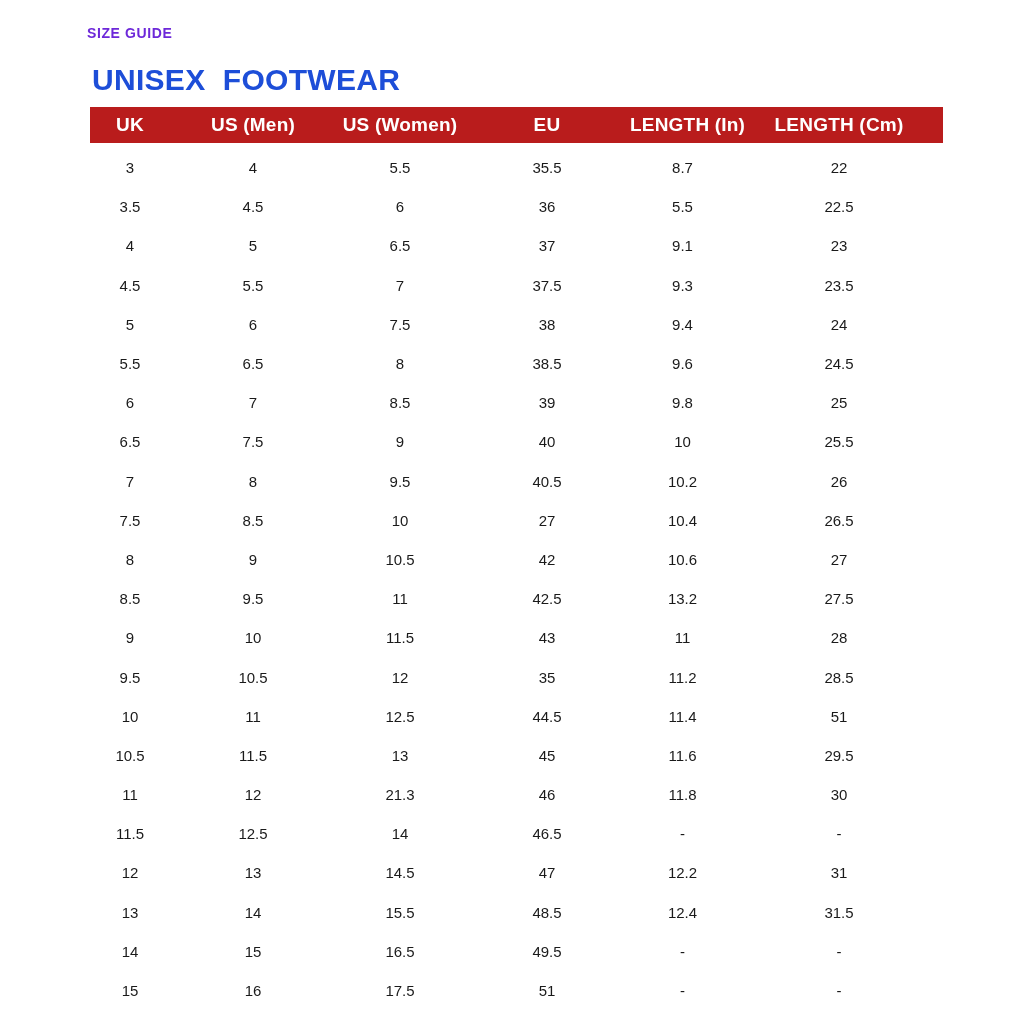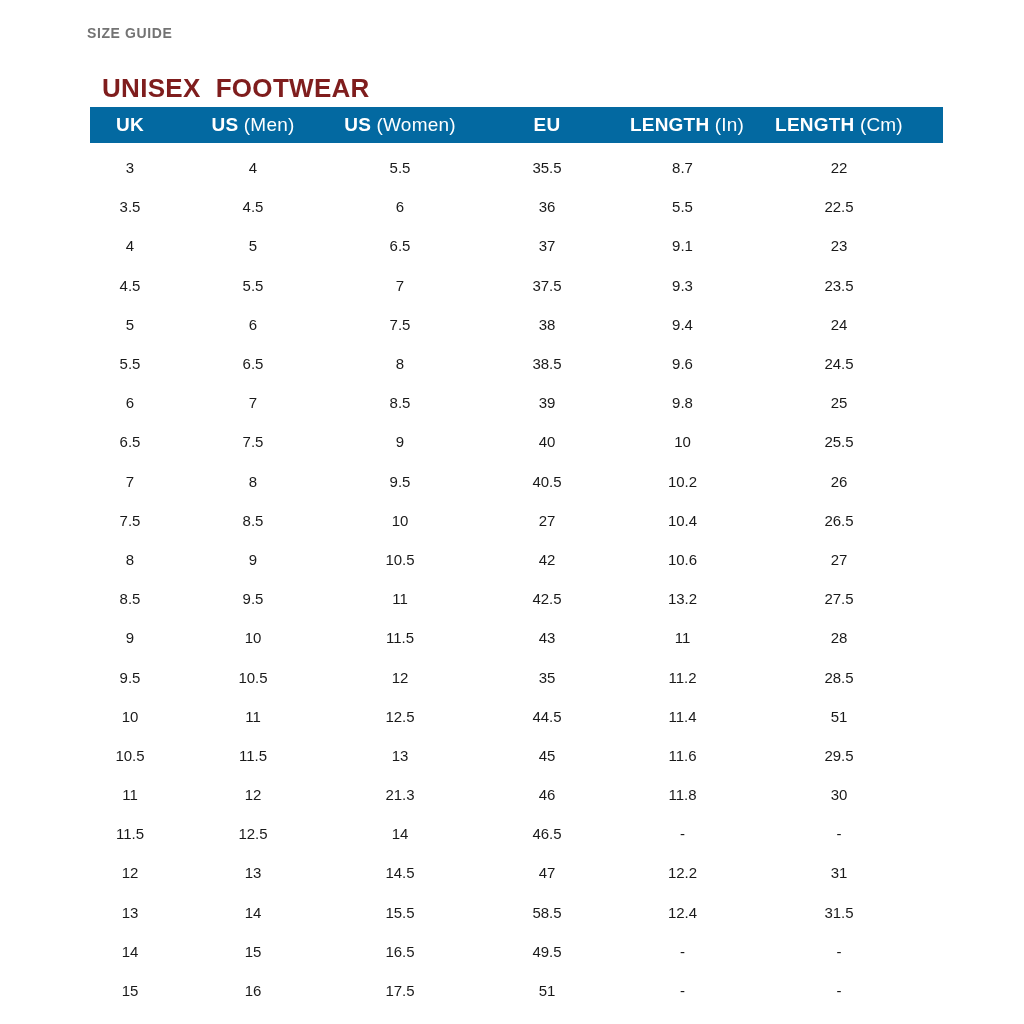--- a/index.html
+++ b/index.html
@@ -15,56 +15,56 @@
     color: #111111;
     overflow: hidden;
   }
   .eyebrow {
     position: absolute;
     left: 87px;
     top: 25px;
     font-size: 14px;
     font-weight: 700;
     letter-spacing: 0.6px;
-    color: #737373;
+    color: #6d28d9;
   }
   .title {
     position: absolute;
     left: 86px;
     top: 57px;
-    margin: 16px;
-    font-size: 26px;
+    margin: 6px;
+    font-size: 30px;
     font-weight: 800;
     letter-spacing: 0.3px;
-    color: #7f1d1d;
+    color: #1d4ed8;
     white-space: pre;
   }
   table.size-table {
     position: absolute;
     left: 90px;
     top: 107px;
     width: 853px;
     border-collapse: separate;
     border-spacing: 0;
     table-layout: fixed;
   }
   table.size-table thead th {
-    background: #0369a1;
+    background: #b91c1c;
     color: #ffffff;
     height: 36px;
     font-size: 19px;
     font-weight: 700;
     text-align: center;
     vertical-align: middle;
     padding: 0;
     letter-spacing: 0.2px;
     white-space: nowrap;
   }
   table.size-table thead th .th-n {
-    font-weight: 400;
+    font-weight: 700;
   }
   table.size-table tbody::before {
     content: "";
     display: table-row;
     height: 5px;
   }
   table.size-table tbody td {
     height: 39.2px;
     padding: 0;
     text-align: center;
@@ -250,21 +250,21 @@
         <td>13</td>
         <td>14.5</td>
         <td>47</td>
         <td>12.2</td>
         <td>31</td>
       </tr>
       <tr>
         <td>13</td>
         <td>14</td>
         <td>15.5</td>
-        <td>58.5</td>
+        <td>48.5</td>
         <td>12.4</td>
         <td>31.5</td>
       </tr>
       <tr>
         <td>14</td>
         <td>15</td>
         <td>16.5</td>
         <td>49.5</td>
         <td>-</td>
         <td>-</td>

